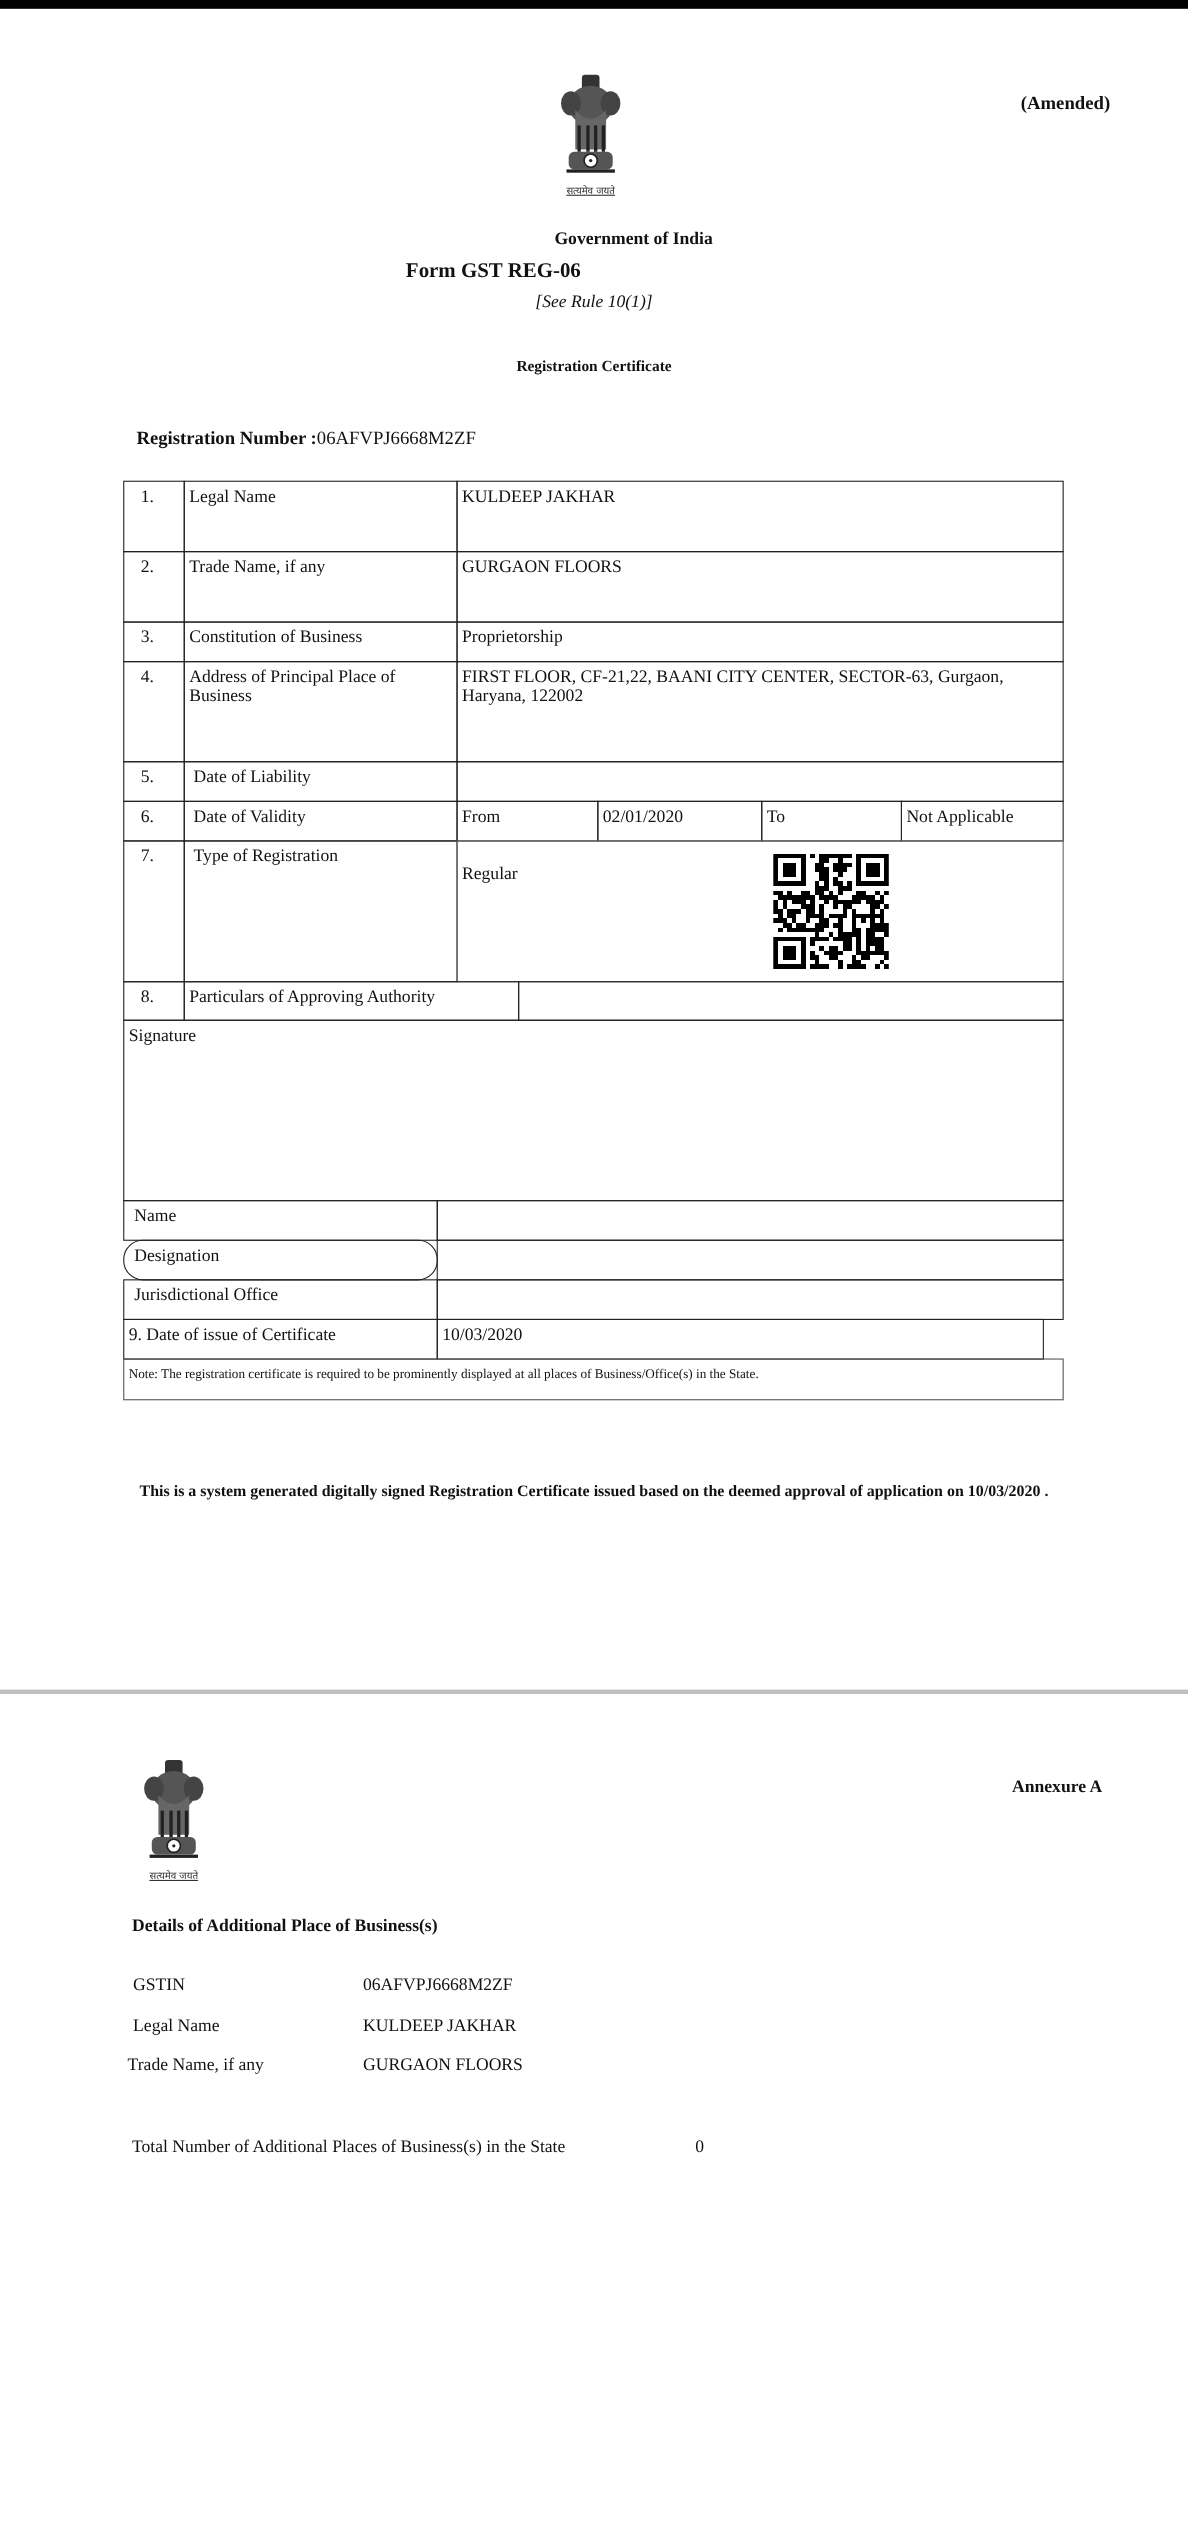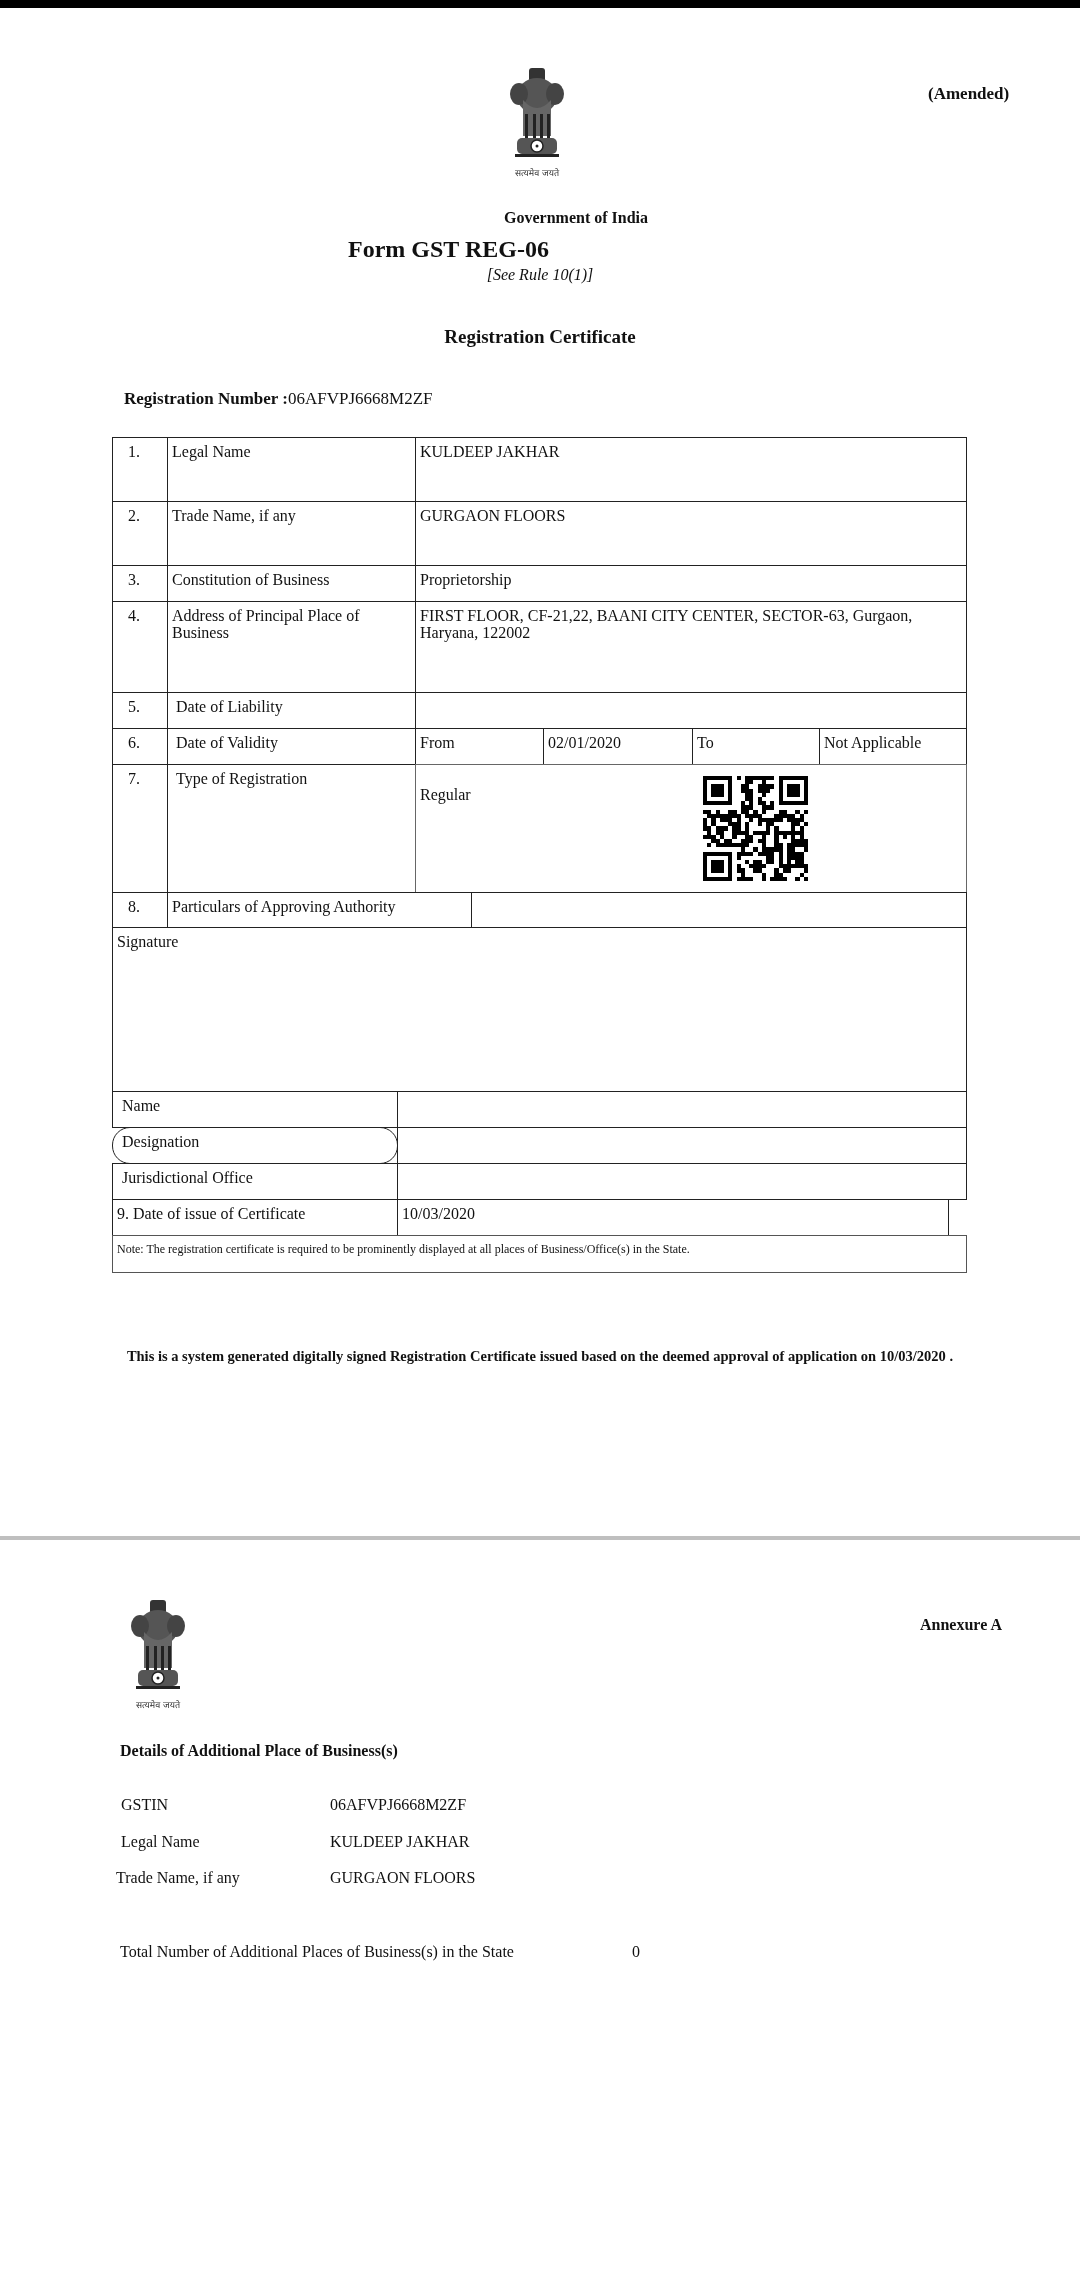--- a/index.html
+++ b/index.html
@@ -2,26 +2,26 @@
 <html><head>
 <meta charset="utf-8">
 <style>
   html, body { margin: 0; padding: 0; background: #ffffff; }
   body { width: 1080px; height: 2292px; position: relative; overflow: hidden;
          font-family: "Liberation Serif", "DejaVu Serif", serif; color: #111; }
   .topbar { position: absolute; left: 0; top: 0; width: 1080px; height: 8px; background: #000; }
   .abs { position: absolute; }
   .emblem { position: absolute; }
   .emblem svg { display: block; }
-  .motto { position: absolute; font-family: "DejaVu Sans", sans-serif; font-size: 9px; color: #333; text-align: center; }
+  .motto { position: absolute; font-family: "DejaVu Sans", sans-serif; font-size: 9px; color: #333; text-align: center; text-decoration: underline; }
   .amended { left: 928px; top: 84px; font-size: 17px; font-weight: bold; }
   .gov { left: 0; width: 1080px; top: 209px; text-align: center; font-size: 16px; font-weight: bold; margin-left: 36px; }
-  .formno { left: 0; width: 897px; top: 236px; text-align: center; font-size: 24px; font-weight: bold; }
+  .formno { left: 0; width: 897px; top: 236px; text-align: center; font-size: 19px; font-weight: bold; }
   .rule { left: 0; width: 1080px; top: 266px; text-align: center; font-size: 16px; font-style: italic; }
-  .title { left: 0; width: 1080px; top: 326px; text-align: center; font-size: 19px; font-weight: bold; }
+  .title { left: 0; width: 1080px; top: 326px; text-align: center; font-size: 14px; font-weight: bold; }
   .regno { left: 124px; top: 389px; font-size: 17px; }
   .regno b { font-weight: bold; }
 
   .cell { position: absolute; box-sizing: border-box; border: 1.5px solid #222; font-size: 16px; padding: 5px 4px; line-height: 17px; background: transparent; }
   .qr { position: absolute; left: 703px; top: 775px; width: 105px; height: 107px; }
 
   .statement { left: 0; width: 1080px; top: 1348px; text-align: center; font-size: 14.5px; font-weight: bold; }
   .divider { position: absolute; left: 0; top: 1536px; width: 1080px; height: 4px; background: #bfbfbf; }
   .annex { left: 920px; top: 1616px; font-size: 16px; font-weight: bold; }
   .details-h { left: 120px; top: 1742px; font-size: 16px; font-weight: bold; }

